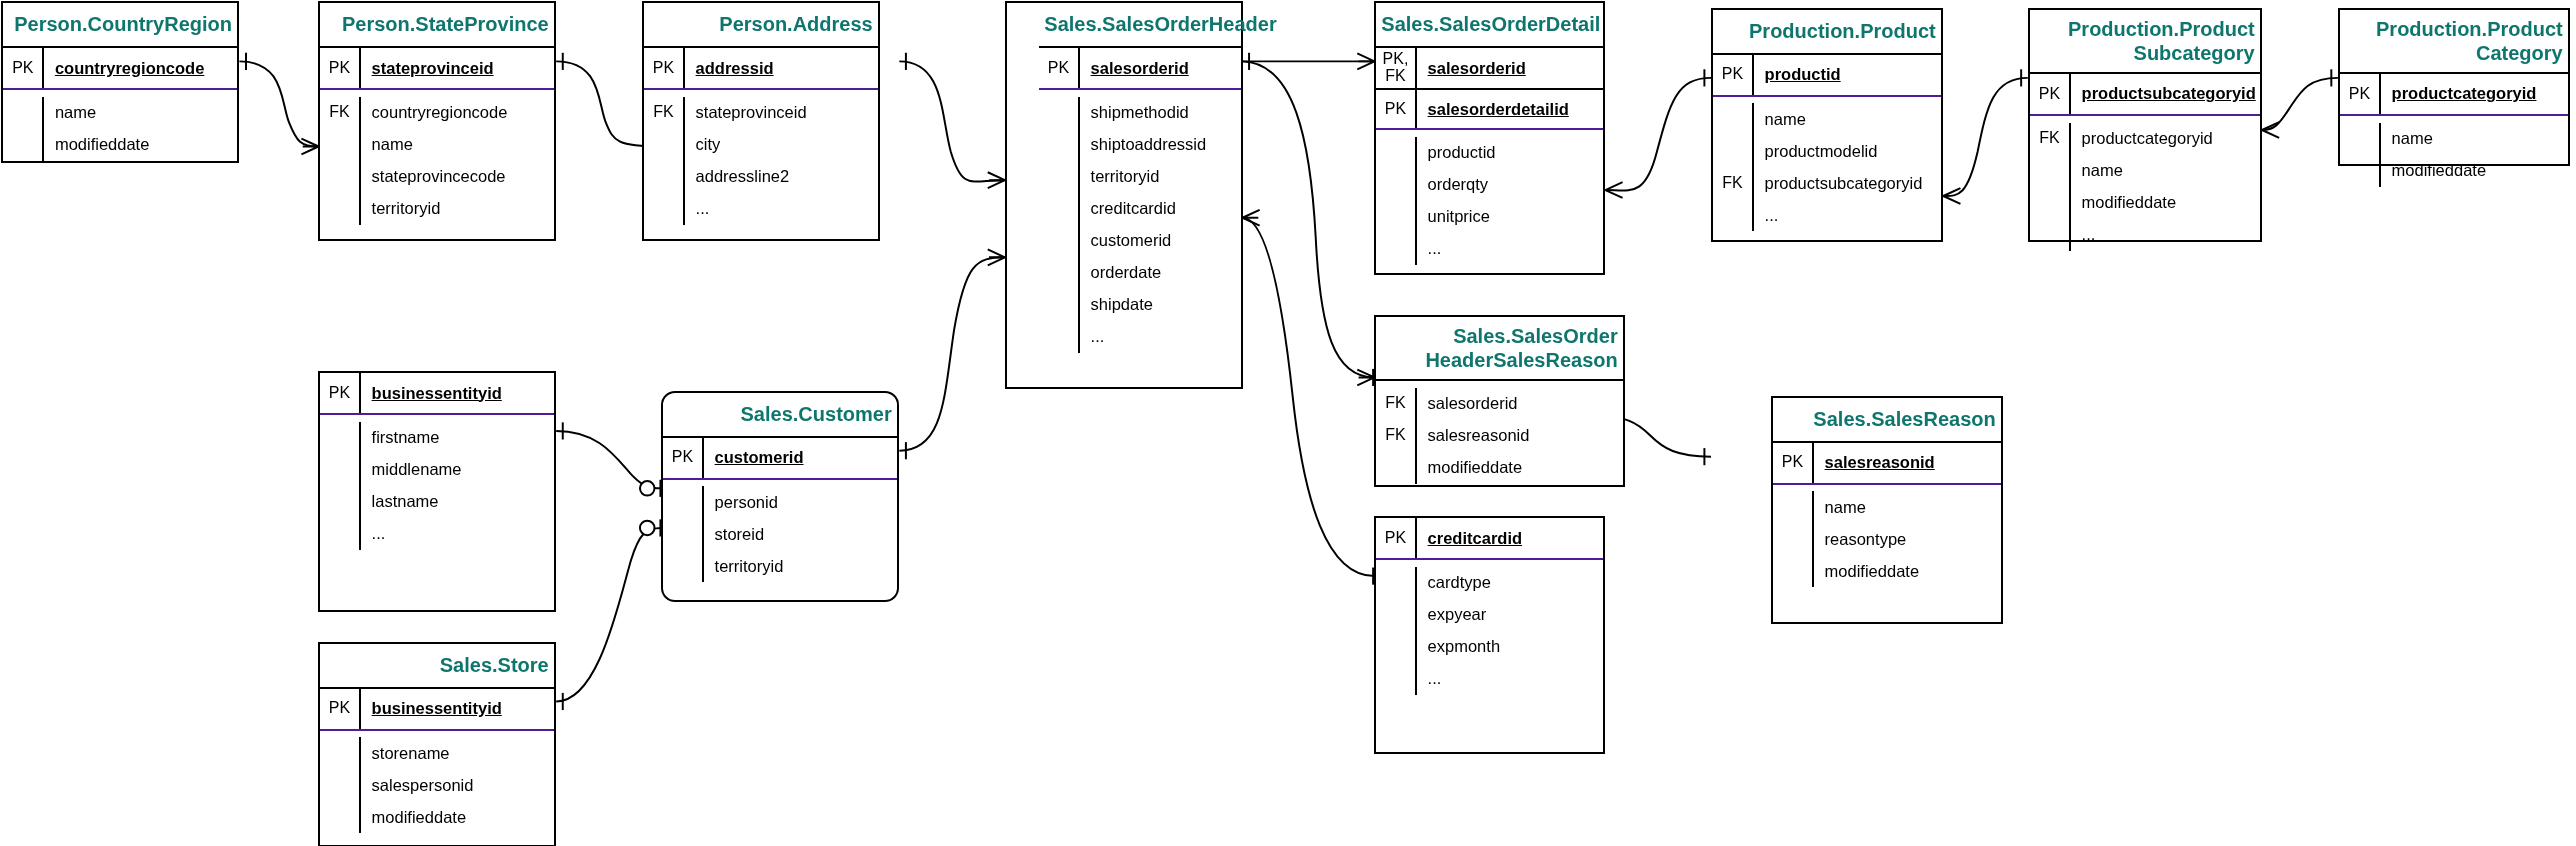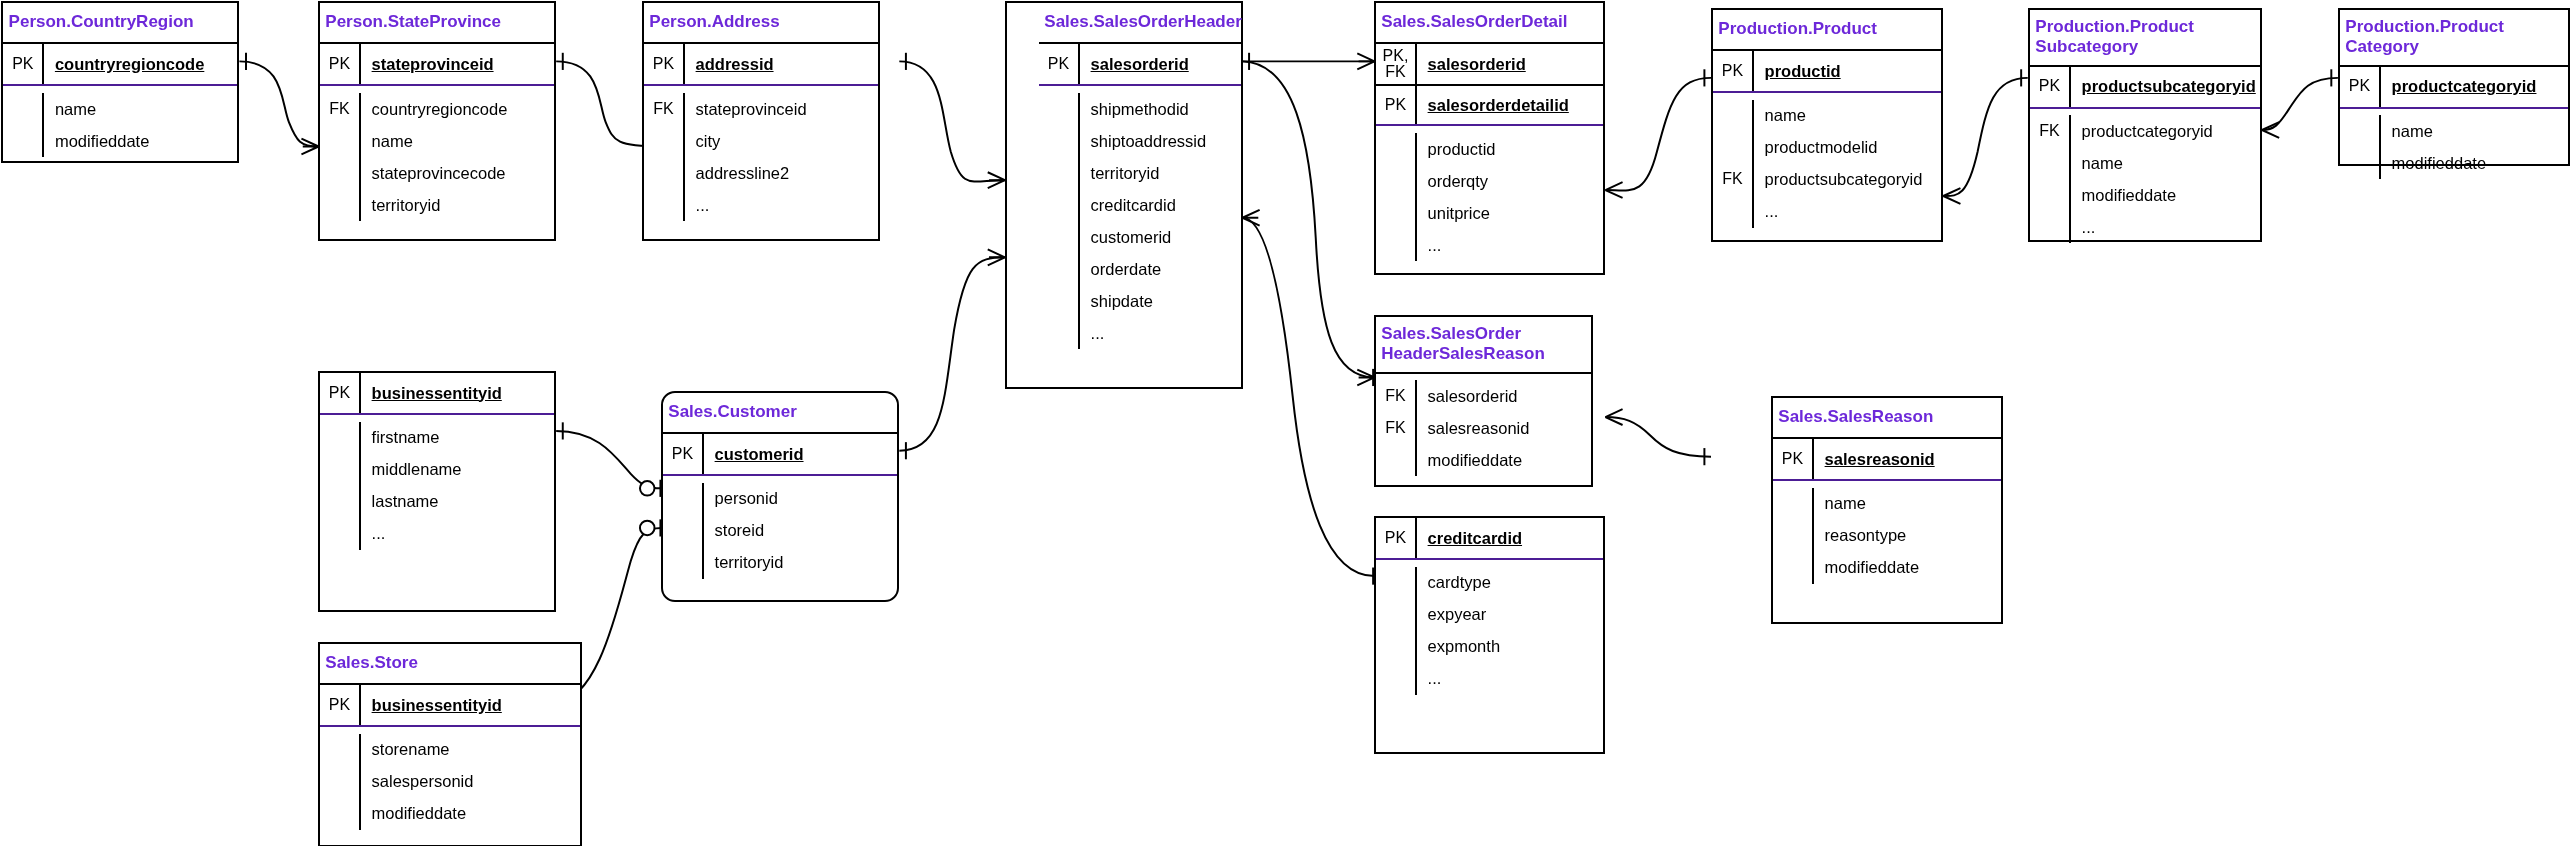--- a/index.html
+++ b/index.html
@@ -24,24 +24,24 @@
     pointer-events: none;
   }
   .entity {
     position: absolute;
     border: 2px solid #000000;
     background: #ffffff;
     box-sizing: border-box;
     z-index: 2;
   }
   .entity-title {
-    text-align: left;
+    text-align: right;
     font-weight: bold;
-    font-size: 17px;
-    color: #6d28d9;
+    font-size: 20px;
+    color: #0f766e;
     line-height: 1.22;
     padding: 9.2px 5.3px 9.2px 5.3px;
     border-bottom: 2px solid #000000;
     box-sizing: border-box;
     white-space: pre-line;
   }
   .entity-title.two-line {
     padding: 6.6px 5.3px 6.6px 5.3px;
   }
   .attr-group {
@@ -468,21 +468,21 @@
         <div class="key-cell"></div>
         <div class="name-cell">storeid</div>
       </div>
       <div class="attr-row">
         <div class="key-cell"></div>
         <div class="name-cell">territoryid</div>
       </div>
     </div>
   </div>
 
-  <div class="entity" style="left:318px;top:642px;width:264px;height:205px;">
+  <div class="entity" style="left:318px;top:642px;width:238px;height:205px;">
     <div class="entity-title">Sales.Store</div>
     <div class="attr-group keys">
       <div class="attr-row">
         <div class="key-cell pk">PK</div>
         <div class="name-cell pk">businessentityid</div>
       </div>
     </div>
     <div class="attr-group body">
       <div class="attr-row">
         <div class="key-cell"></div>
@@ -492,21 +492,21 @@
         <div class="key-cell"></div>
         <div class="name-cell">salespersonid</div>
       </div>
       <div class="attr-row">
         <div class="key-cell"></div>
         <div class="name-cell">modifieddate</div>
       </div>
     </div>
   </div>
 
-  <div class="entity" style="left:1374px;top:315px;width:219px;height:172px;">
+  <div class="entity" style="left:1374px;top:315px;width:251px;height:172px;">
     <div class="entity-title two-line">Sales.SalesOrder
 HeaderSalesReason</div>
     <div class="attr-group body">
       <div class="attr-row">
         <div class="key-cell">FK</div>
         <div class="name-cell">salesorderid</div>
       </div>
       <div class="attr-row">
         <div class="key-cell">FK</div>
         <div class="name-cell">salesreasonid</div>

